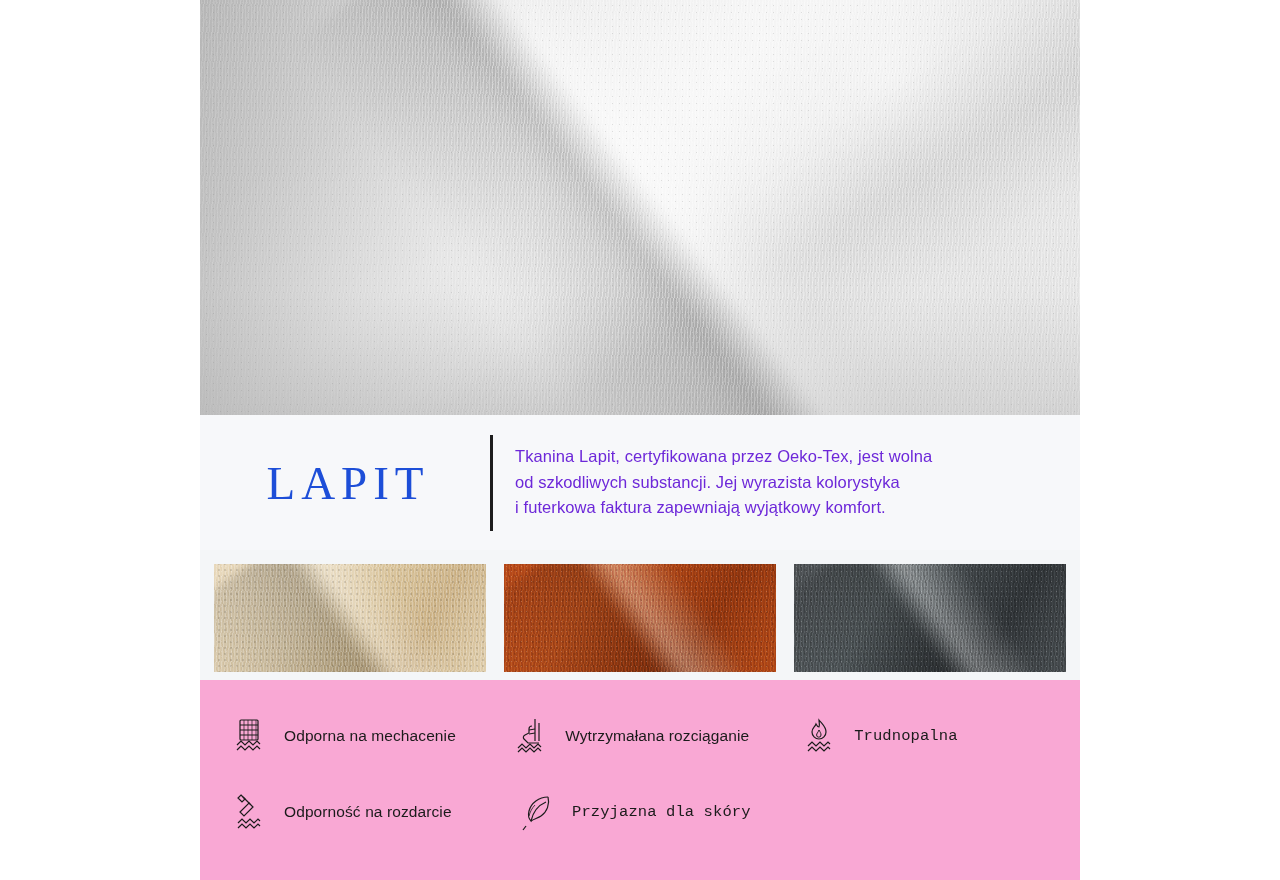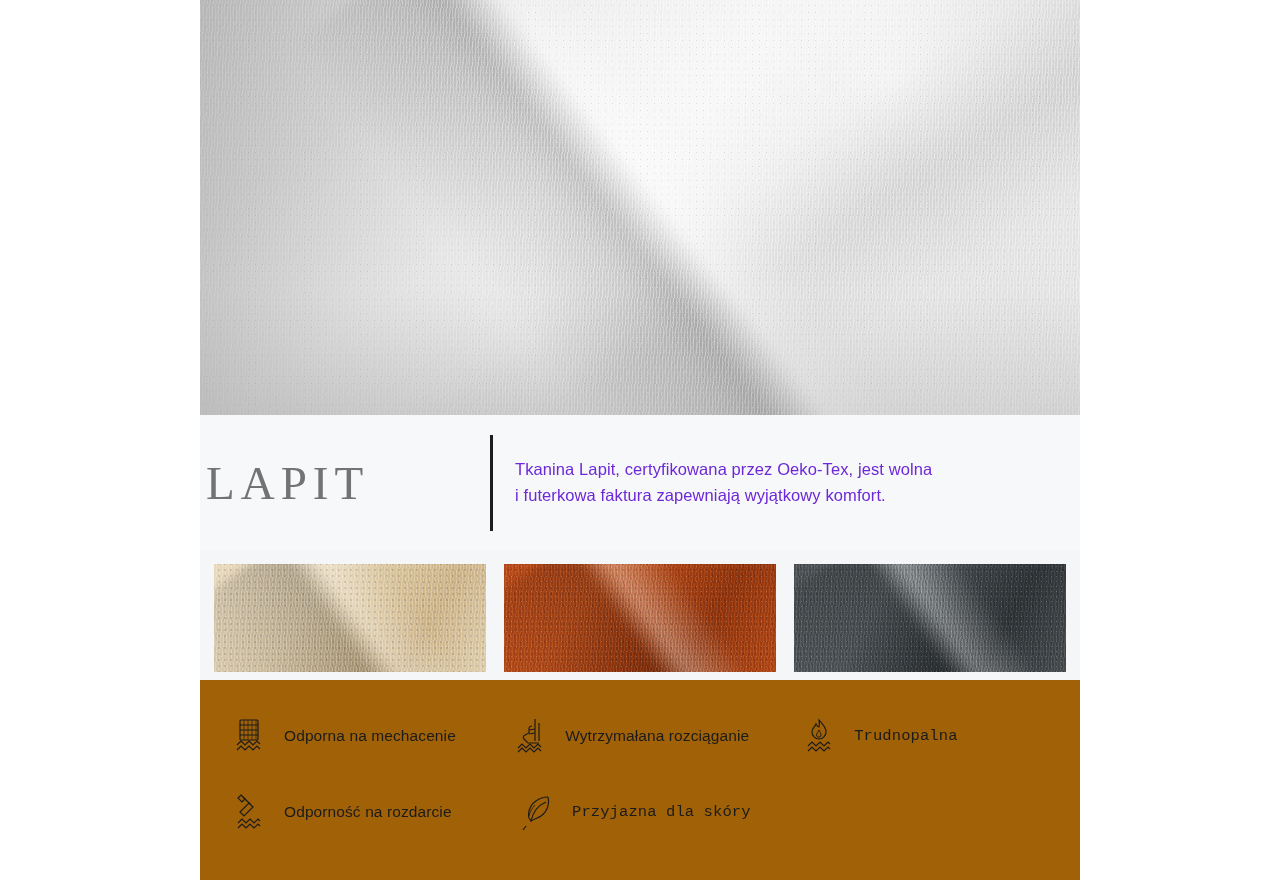--- a/index.html
+++ b/index.html
@@ -105,24 +105,25 @@
   .titleband {
     position: absolute;
     left: 0; top: 415px;
     width: 880px; height: 135px;
     background: #f7f8fa;
     display: flex;
     align-items: center;
   }
   .brand {
     width: 290px;
+    text-align: center;
     font-family: "Liberation Serif", serif;
     font-size: 47px;
     letter-spacing: 6px;
-    color: #737373;
+    color: #1d4ed8;
     padding-left: 6px;
   }
   .vrule {
     width: 3px;
     height: 96px;
     background: #1d1d1d;
     margin-right: 22px;
   }
   .desc {
     flex: 1;
@@ -182,21 +183,21 @@
   }
   .sw-beige .sbase { background: linear-gradient(120deg,#e8d9bd 0%,#e3d2b1 35%,#d9c49c 55%,#cdb48a 75%,#e0cfae 100%); }
   .sw-rust  .sbase { background: linear-gradient(120deg,#b4481a 0%,#bc4f1d 30%,#a23f14 55%,#8d3510 72%,#b04718 100%); }
   .sw-gray  .sbase { background: linear-gradient(120deg,#4b4f52 0%,#545b5e 32%,#3b4043 56%,#2f3336 74%,#474c4f 100%); }
 
   
   .features {
     position: absolute;
     left: 0; top: 680px;
     width: 880px; height: 200px;
-    background: #a16207;
+    background: #f9a8d4;
     padding: 32px 28px 0 28px;
     text-align: right;
   }
   .frow { display: flex; }
   .frow + .frow { margin-top: 28px; }
   .fcell {
     display: flex;
     align-items: center;
     gap: 14px;
   }
@@ -229,20 +230,21 @@
       <div class="grain"></div>
       <div class="shadeL"></div>
       <div class="shadeB"></div>
     </div>
 
     <div class="titleband">
       <div class="brand">LAPIT</div>
       <div class="vrule"></div>
       <div class="desc">
         <div>Tkanina Lapit, certyfikowana przez Oeko-Tex, jest wolna</div>
+        <div>od szkodliwych substancji. Jej wyrazista kolorystyka</div>
         <div>i futerkowa faktura zapewniają wyjątkowy komfort.</div>
       </div>
     </div>
 
     <div class="swatches">
       <div class="sw sw-beige">
         <div class="sbase"></div>
         <div class="sfold"></div>
         <div class="sfur"></div>
         <div class="sgrain"></div>

